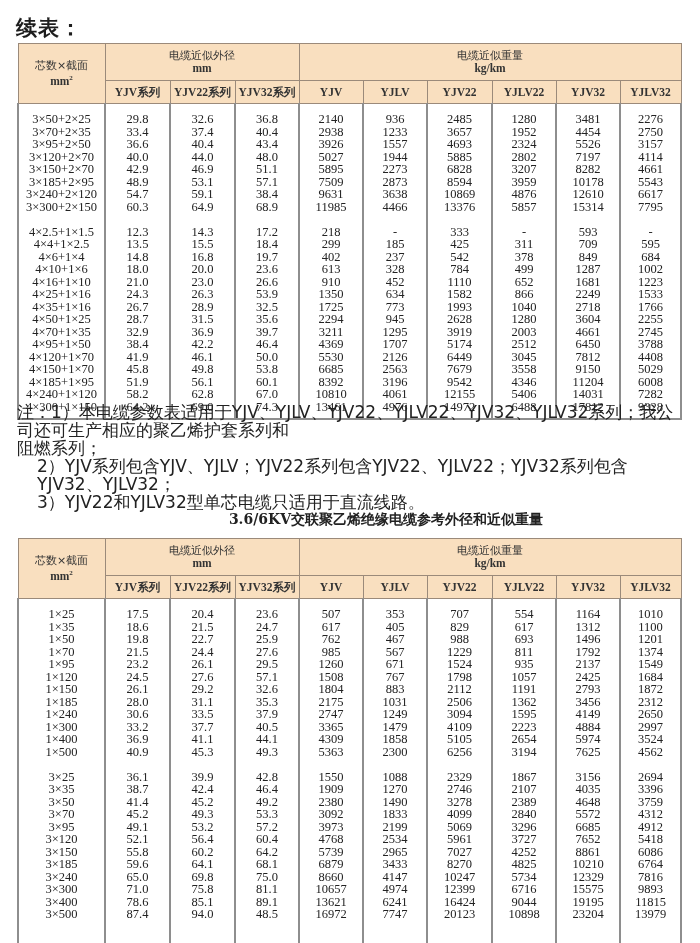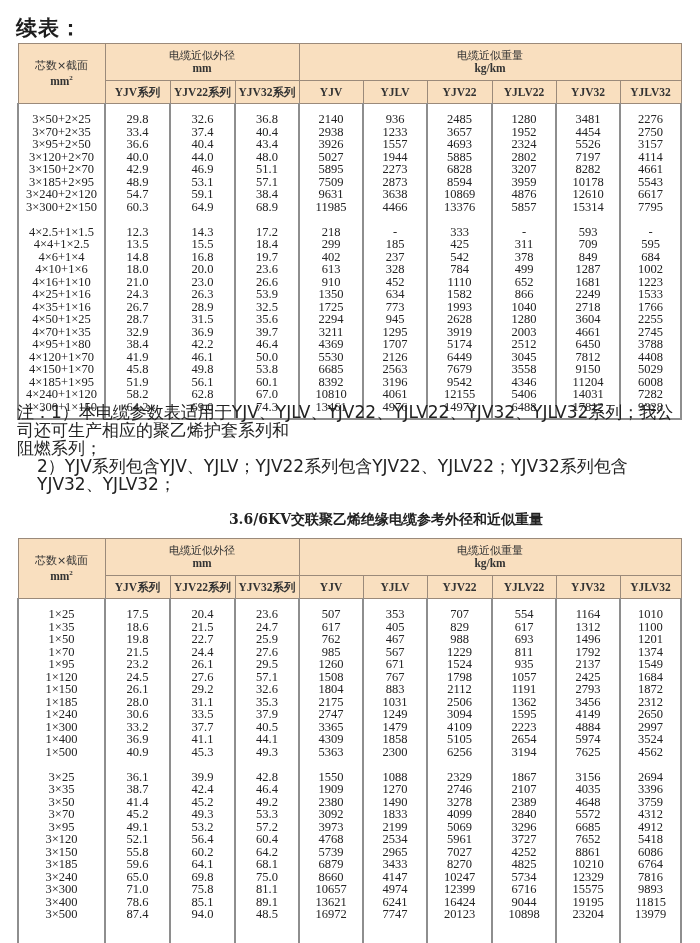--- a/index.html
+++ b/index.html
@@ -87,21 +87,21 @@
           <div class="gap"></div>
           <div>4×2.5+1×1.5</div>
           <div>4×4+1×2.5</div>
           <div>4×6+1×4</div>
           <div>4×10+1×6</div>
           <div>4×16+1×10</div>
           <div>4×25+1×16</div>
           <div>4×35+1×16</div>
           <div>4×50+1×25</div>
           <div>4×70+1×35</div>
-          <div>4×95+1×80</div>
+          <div>4×95+1×50</div>
           <div>4×120+1×70</div>
           <div>4×150+1×70</div>
           <div>4×185+1×95</div>
           <div>4×240+1×120</div>
           <div>4×300+1×150</div>
           <div style="height: 5px;"></div>
         </td>
         <td class="col-cell">
           <div class="pad-top"></div>
           <div>29.8</div>
@@ -355,20 +355,21 @@
           <div style="height: 5px;"></div>
         </td>
       </tr>
   </tbody>
 </table>
 
 <div class="notes">
   <div>注：1）本电缆参数表适用于YJV、YJLV、YJV22、YJLV22、YJV32、YJLV32系列；我公司还可生产相应的聚乙烯护套系列和</div>
   <div>阻燃系列；</div>
   <div class="indent">2）YJV系列包含YJV、YJLV；YJV22系列包含YJV22、YJLV22；YJV32系列包含YJV32、YJLV32；</div>
+  <div class="indent">3）YJV22和YJLV32型单芯电缆只适用于直流线路。</div>
 </div>
 
 <div class="section-title">3.6/6KV交联聚乙烯绝缘电缆参考外径和近似重量</div>
 
 <table class="spec" id="table2" style="top:538px;">
   <colgroup>
     <col style="width:87px">
       <col style="width:65px">
       <col style="width:65px">
       <col style="width:64px">

